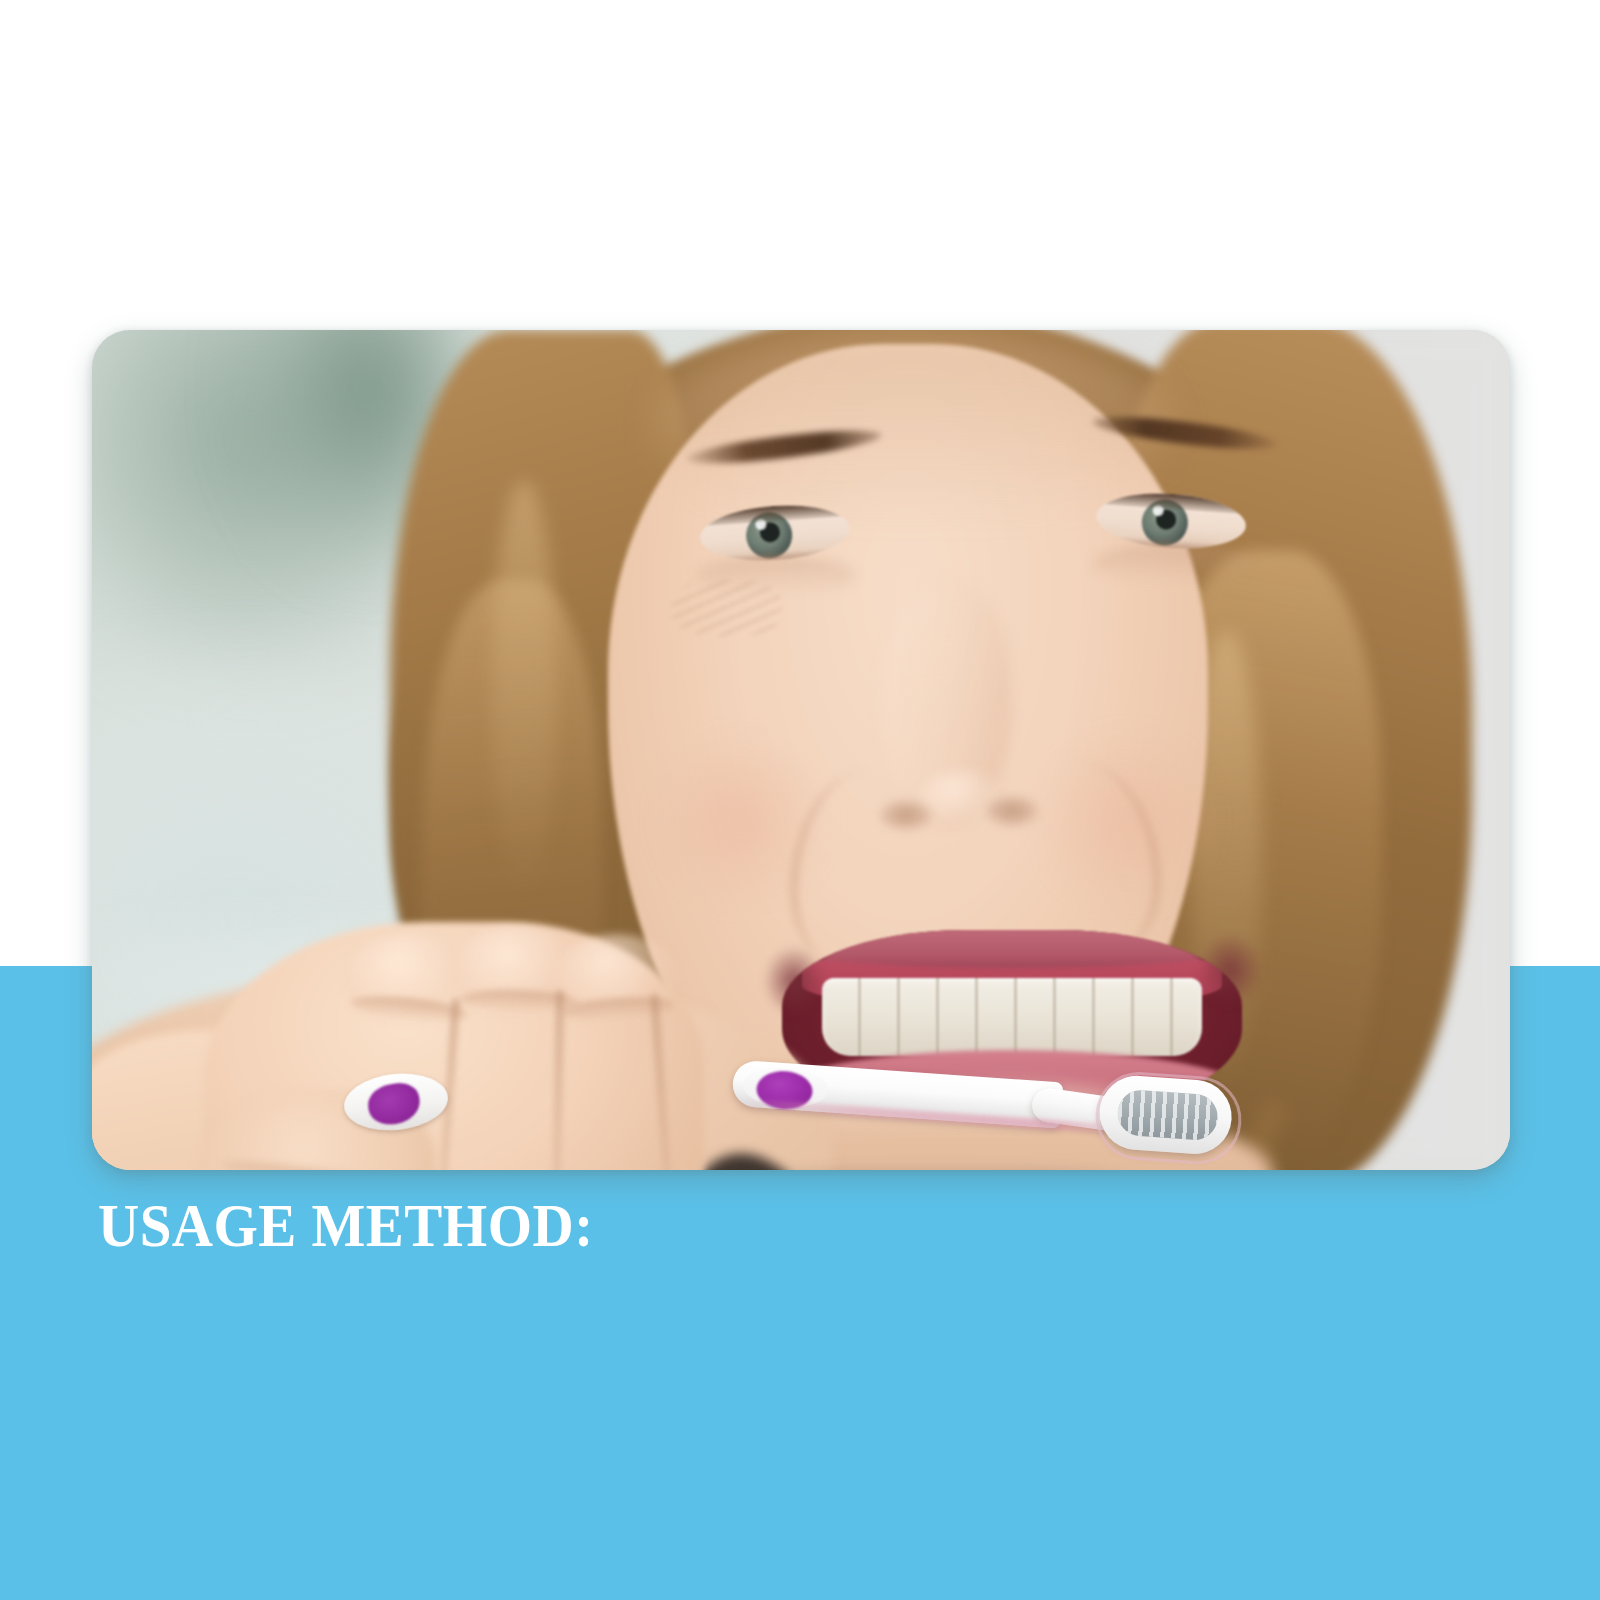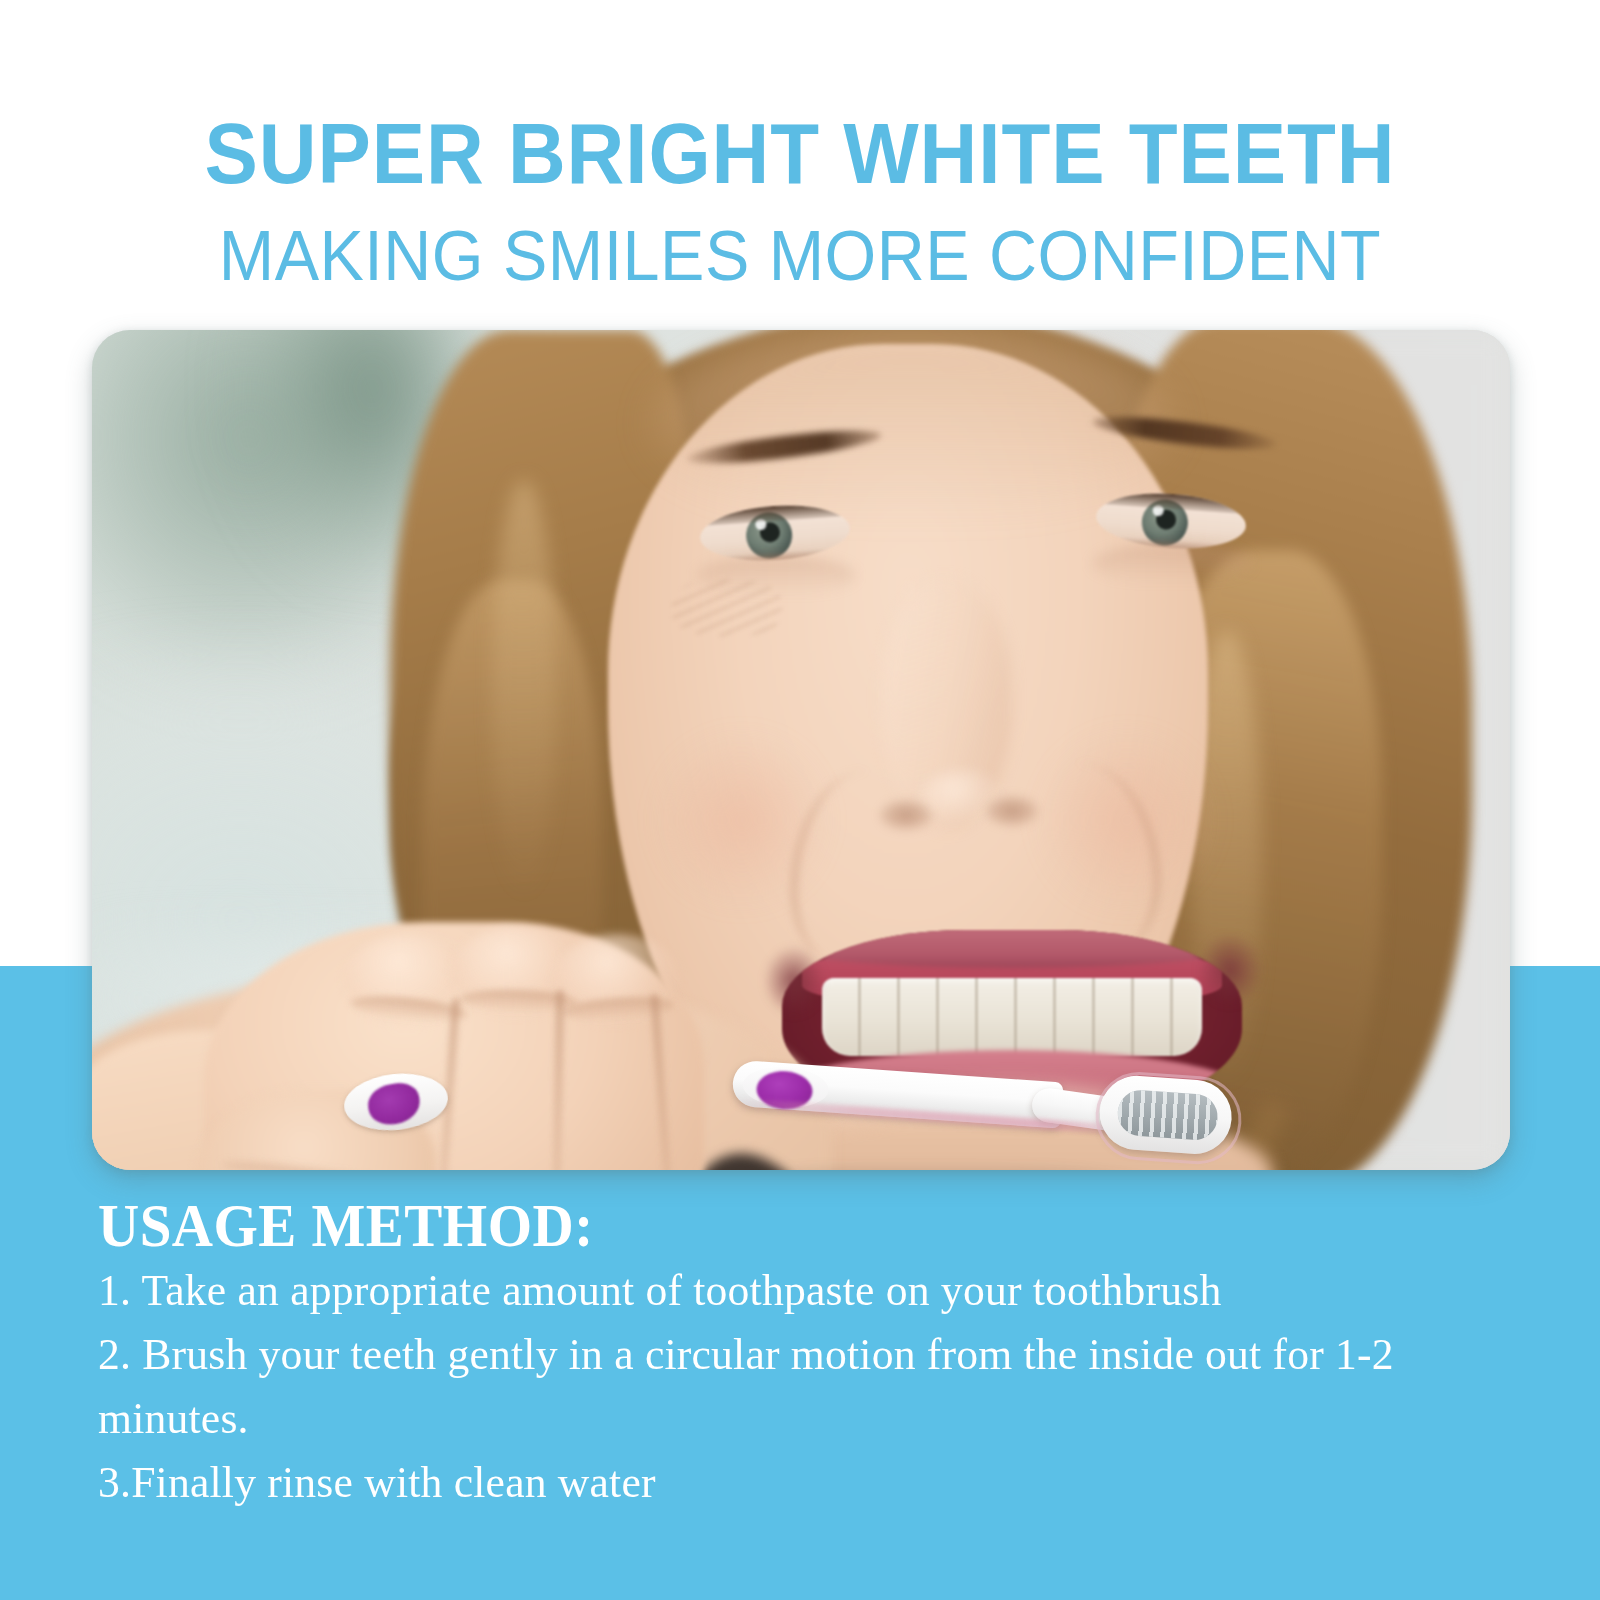--- a/index.html
+++ b/index.html
@@ -286,24 +286,20 @@
   }
   .usage-line.wrap{white-space:normal;}
 </style>
 </head>
 <body>
 
 <div id="page">
 
   <div class="blue-band"></div>
 
-  <div class="heading-block">
-    <div class="title">SUPER BRIGHT WHITE TEETH</div>
-    <div class="subtitle">MAKING SMILES MORE CONFIDENT</div>
-  </div>
 
   <div class="photo-card">
     <div class="photo">
 
       <div class="bg-base"></div>
       <div class="bg-right"></div>
       <div class="bg-blob-a"></div>
       <div class="bg-blob-b"></div>
       <div class="bg-blob-c"></div>
       <div class="bg-shoulderline"></div>
@@ -398,20 +394,15 @@
         </div>
         <div class="brush-outline"></div>
       </div>
 
       <div class="photo-soften"></div>
     </div>
   </div>
 
   <div class="usage">
     <div class="usage-title">USAGE METHOD:</div>
-    <div class="usage-list">
-      <div class="usage-line">1. Take an appropriate amount of toothpaste on your toothbrush</div>
-      <div class="usage-line wrap">2. Brush your teeth gently in a circular motion from the inside out for 1-2 minutes.</div>
-      <div class="usage-line">3.Finally rinse with clean water</div>
-    </div>
   </div>
 
 </div>
 
 </body></html>

